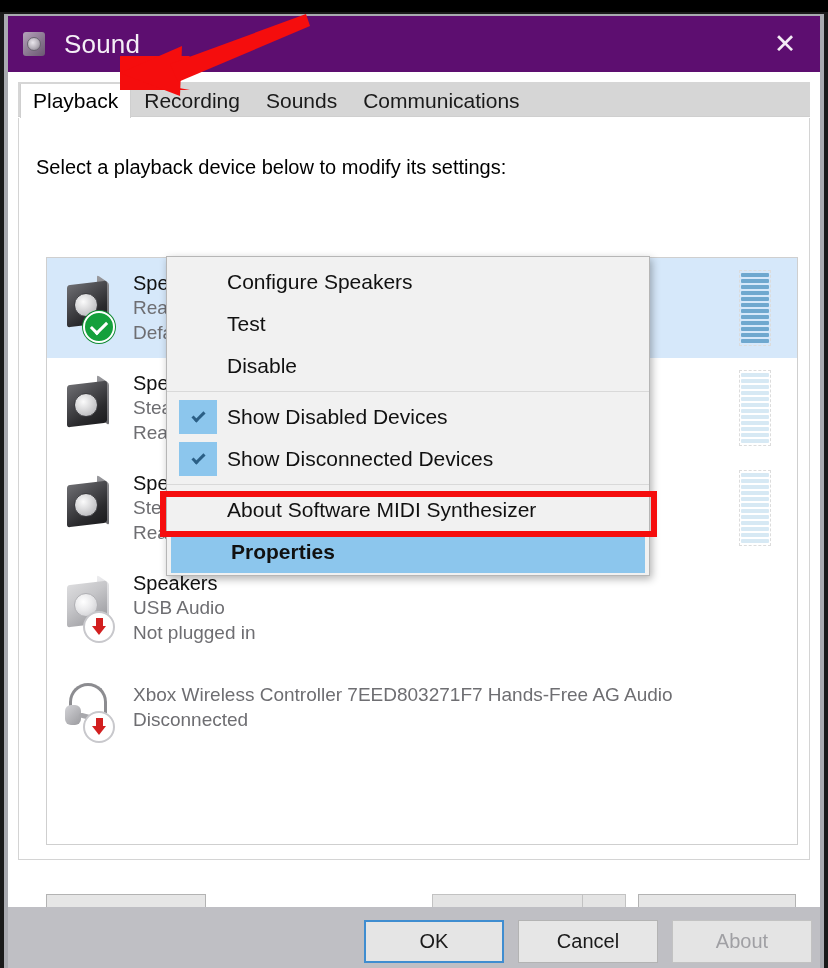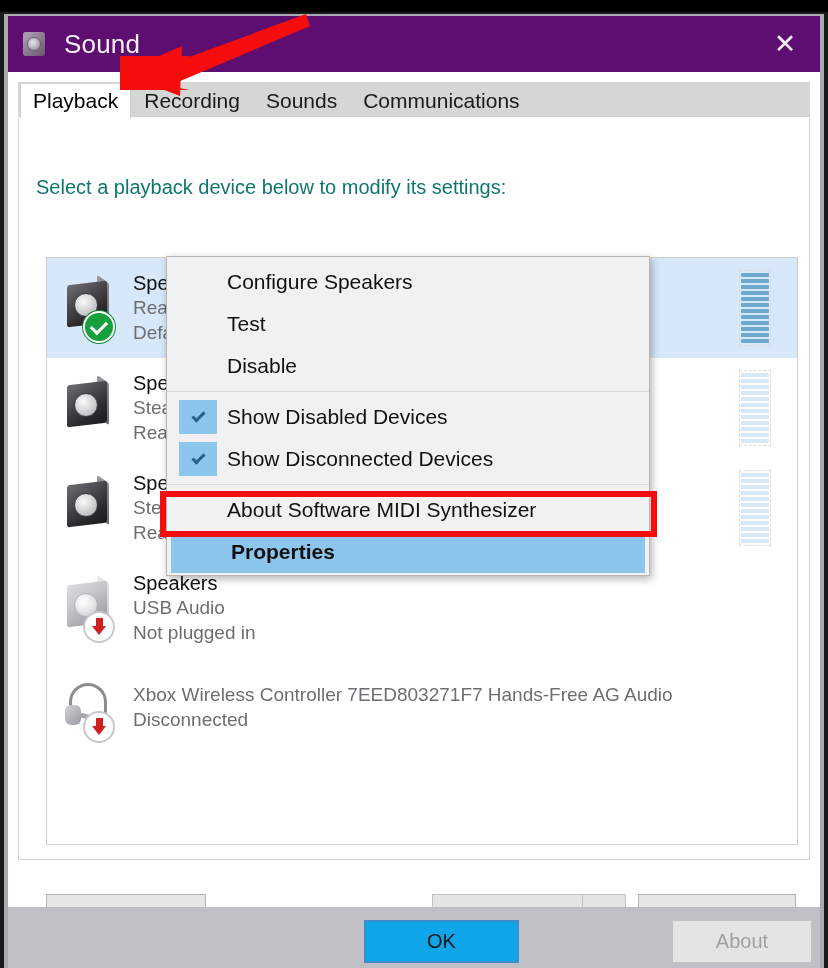--- a/index.html
+++ b/index.html
@@ -129,23 +129,23 @@
     position: absolute;
     left: 10px; top: 46px;
     width: 792px; height: 742px;
     background: #ffffff;
     border: 1px solid #d4d4d4;
     border-top: none;
   }
 
   .hint {
     position: absolute;
-    left: 28px; top: 104px;
+    left: 28px; top: 84px;
     font-size: 20px;
-    color: #0f766e;
+    color: #000000;
   }
 
   
   .devlist {
     position: absolute;
     left: 38px; top: 185px;
     width: 752px; height: 588px;
     background: #fff;
     border: 1px solid #cfcfcf;
     overflow: hidden;
@@ -348,23 +348,23 @@
   
   .footer {
     position: absolute;
     left: 8px; top: 895px;
     width: 812px; height: 67px;
     background: #bfbfc4;
   }
   .btn-ok {
     position: absolute;
     left: 364px; top: 908px;
-    width: 155px; height: 43px;
+    width: 140px; height: 43px;
     border: 2px solid #3f8dd0;
-    background: #0ea5e9;
+    background: #e5e5e5;
   }
   .btn-cancel {
     position: absolute;
     left: 518px; top: 908px;
     width: 140px; height: 43px;
   }
   .btn-apply {
     position: absolute;
     left: 672px; top: 908px;
     width: 140px; height: 43px;
@@ -595,20 +595,21 @@
     <div class="btn btn-setdefault disabled">Set Default</div>
     <div class="btn-setdefault-arrow">
       <span class="caret"></span>
     </div>
     <div class="btn btn-properties">Properties</div>
 
   </div>
 
   <div class="footer"></div>
   <div class="btn btn-ok">OK</div>
+  <div class="btn btn-cancel">Cancel</div>
   <div class="btn btn-apply disabled">About</div>
 
   <div class="ctxmenu">
     <div class="mi">
       <div class="spacer"></div>
       <span class="mlabel">Configure Speakers</span>
     </div>
     <div class="mi">
       <div class="spacer"></div>
       <span class="mlabel">Test</span>

